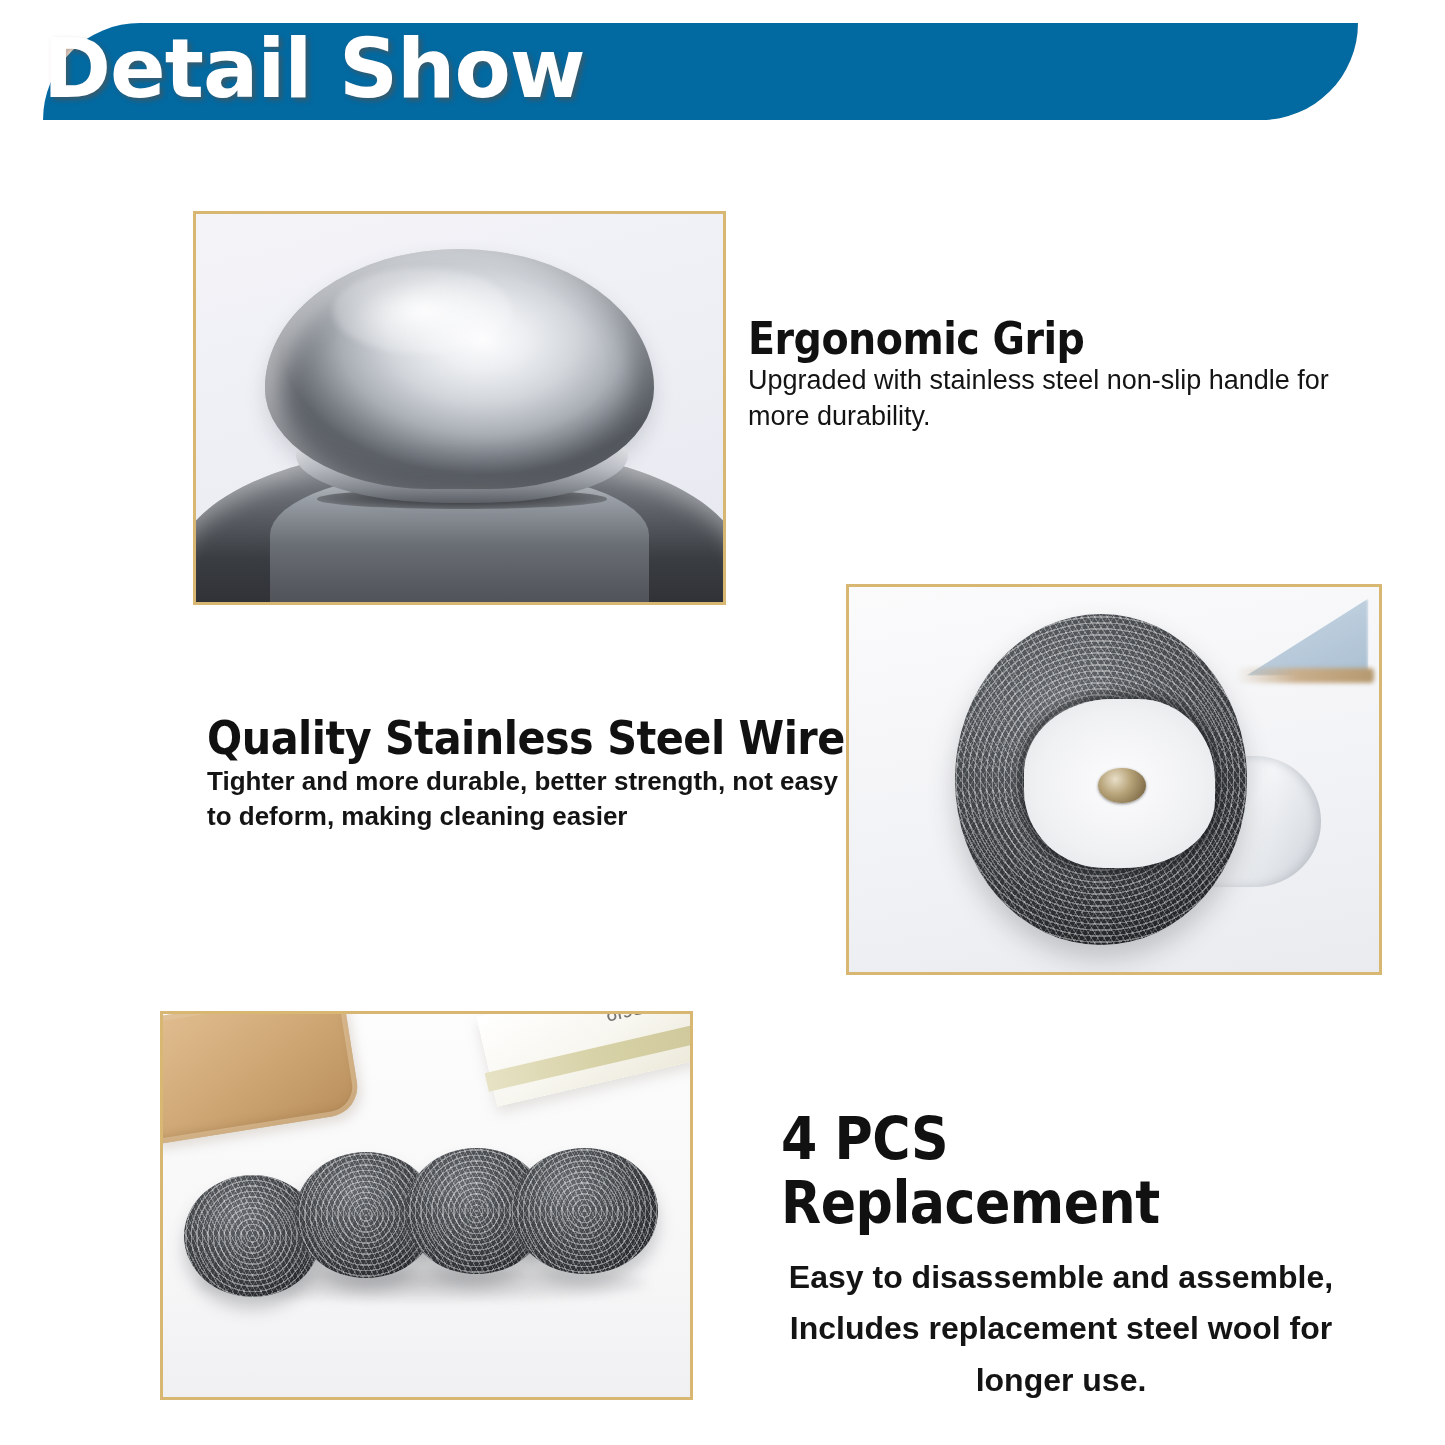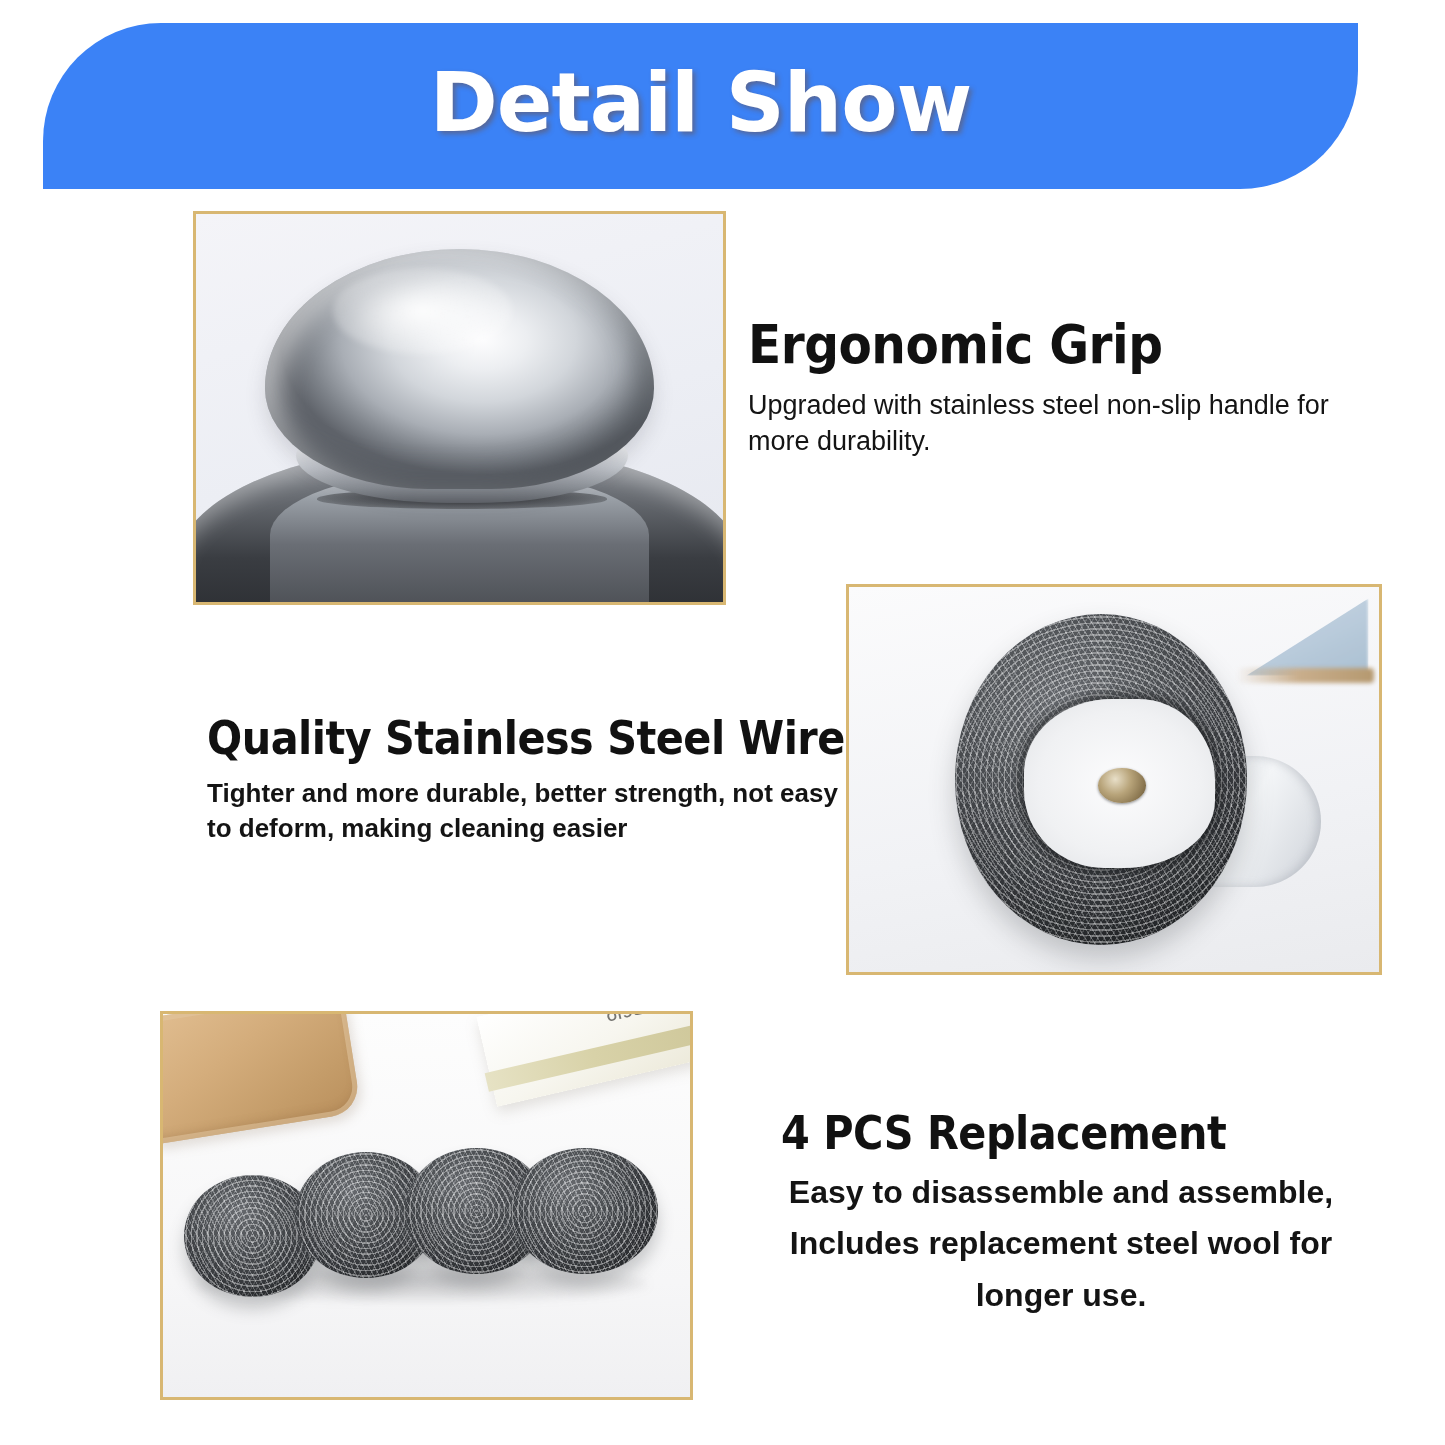--- a/index.html
+++ b/index.html
@@ -7,24 +7,24 @@
     width:1445px; height:1445px;
     background:#ffffff;
     font-family:"Liberation Sans", sans-serif;
     overflow:hidden;
   }
   .page { position:relative; width:1445px; height:1445px; background:#fff; }
 
   
   .banner {
     position:absolute; left:43px; top:23px;
-    width:1315px; height:166px;
-    background:#3b82f6;
+    width:1315px; height:97px;
+    background:#0369a1;
     border-radius:118px 0 118px 0;
-    display:flex; align-items:center; justify-content:center;
+    display:flex; align-items:center; 
   }
   .banner-title {
     font-family:"DejaVu Sans", sans-serif;
     font-weight:bold;
     font-size:82px;
     line-height:1;
     color:#ffffff;
     letter-spacing:-1px;
     text-shadow:3px 3px 5px rgba(120,70,40,0.45);
     transform:translateY(-3px);
@@ -193,29 +193,29 @@
   .txt { position:absolute; }
   .txt h2 {
     font-family:"DejaVu Sans Condensed", "Liberation Sans", sans-serif;
     font-weight:bold;
     color:#111111;
     letter-spacing:-0.5px;
   }
   .txt p { color:#141414; }
 
   #text-1 { left:748px; top:315px; width:600px; }
-  #text-1 h2 { font-size:54px; line-height:1.1; margin-bottom:14px; }
+  #text-1 h2 { font-size:44px; line-height:1.1; }
   #text-1 p  { font-size:27px; line-height:1.33; font-weight:normal; }
 
   #text-2 { left:207px; top:713px; width:640px; }
-  #text-2 h2 { font-size:46px; line-height:1.1; margin-bottom:12px; }
+  #text-2 h2 { font-size:46px; line-height:1.1; margin-bottom:0; }
   #text-2 p  { font-size:26px; line-height:1.38; font-weight:bold; }
 
   #text-3 { left:781px; top:1108px; width:560px; }
-  #text-3 h2 { font-size:46px; line-height:1.1; margin-bottom:8px; }
+  #text-3 h2 { font-size:58px; line-height:1.1; margin-bottom:16px; }
   #text-3 p  { font-size:32px; line-height:1.62; font-weight:bold;text-align:center; }
 </style>
 </head>
 <body>
 
 <div class="page">
 
   <div class="banner">
     <div class="banner-title">Detail Show</div>
   </div>

